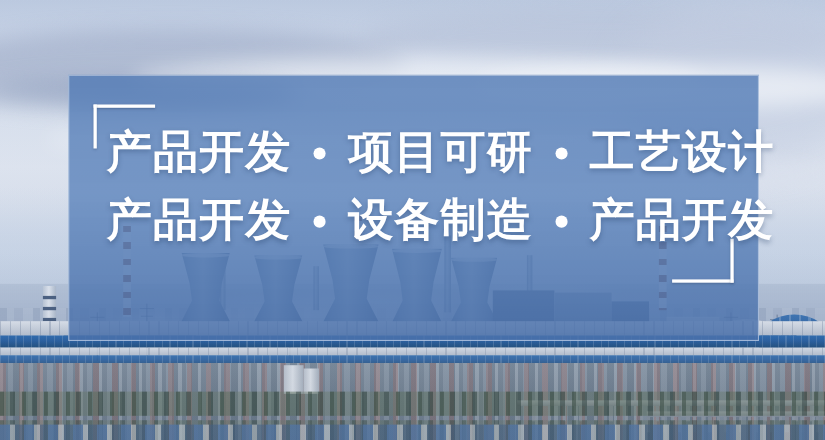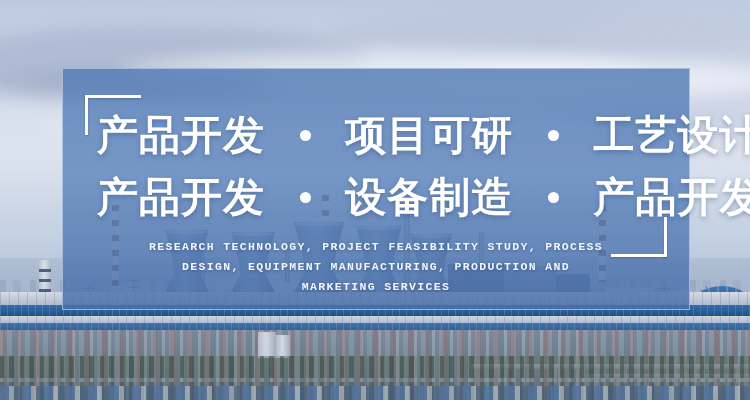--- a/index.html
+++ b/index.html
@@ -3,21 +3,21 @@
 <meta charset="utf-8">
 <title>Industrial Banner</title>
 <style>
   * { margin:0; padding:0; box-sizing:border-box; }
   html,body { width:750px; height:400px; overflow:hidden; background:#cfd8e6; }
 
   .banner {
     position:relative;
     width:750px; height:400px;
     overflow:hidden;
-    font-family:Liberation Mono, monospace;
+    font-family:Liberation Serif, serif;
     padding-left:36px;
   }
 
   
   .sky {
     position:absolute; left:0; top:0; width:750px; height:262px;
     background:
       linear-gradient(180deg,
         #c3cfe2 0%,
         #cdd7e8 10%,
@@ -403,20 +403,15 @@
       </div>
       <div class="hl">
         <span>产品开发</span>
         <span class="dot"></span>
         <span>设备制造</span>
         <span class="dot"></span>
         <span>产品开发</span>
       </div>
     </div>
 
-    <div class="subtitle">
-      <div>RESEARCH TECHNOLOGY, PROJECT FEASIBILITY STUDY, PROCESS</div>
-      <div>DESIGN, EQUIPMENT MANUFACTURING, PRODUCTION AND</div>
-      <div>MARKETING SERVICES</div>
-    </div>
 
   </div>
 </div>
 
 </body></html>

